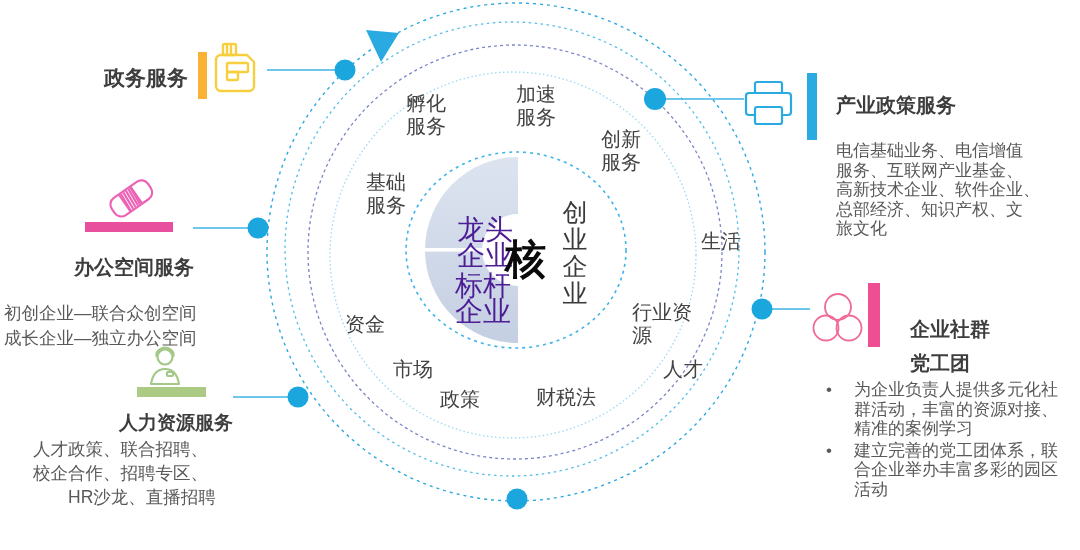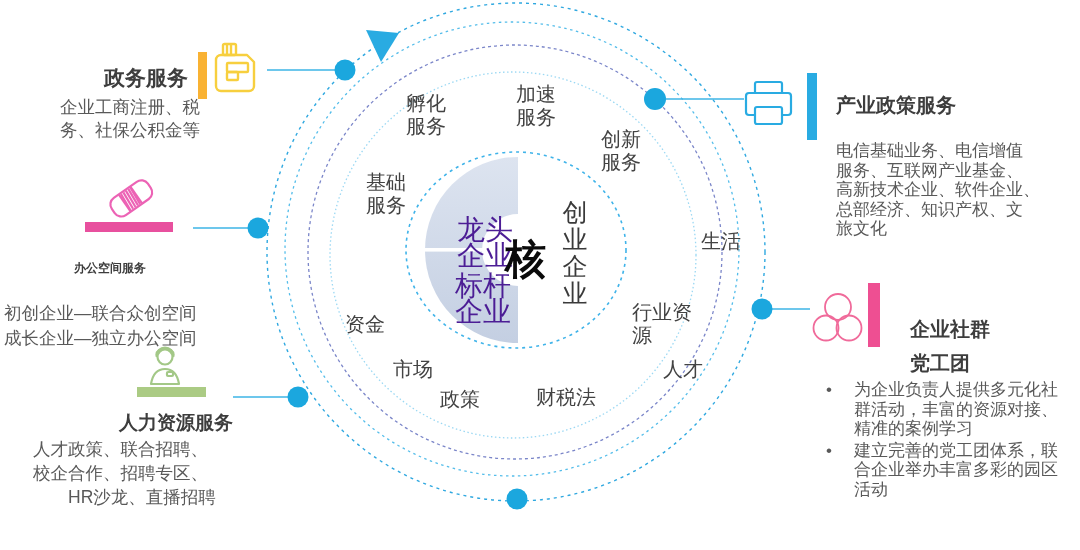--- a/index.html
+++ b/index.html
@@ -102,37 +102,35 @@
   <svg class="abs" style="left:214px;top:42px;" width="46" height="52" viewBox="0 0 46 52">
     <g fill="none" stroke="#f7cf3e" stroke-width="2.4" stroke-linejoin="round">
       <rect x="9" y="2" width="13" height="11" rx="1.5"></rect>
       <line x1="13" y1="2" x2="13" y2="13"></line>
       <line x1="17" y1="2" x2="17" y2="13"></line>
       <path d="M7,13 h26 l7,7 v24 a5,5 0 0 1 -5,5 h-28 a5,5 0 0 1 -5,-5 v-26 a5,5 0 0 1 5,-5 z"></path>
       <rect x="13" y="21" width="21" height="9" rx="1"></rect>
       <rect x="13" y="30" width="11" height="8" rx="1"></rect>
     </g>
   </svg>
-  <div class="abs body-text panel-body pre" style="left:60px;top:96px;">企业工商注册、税
-务、社保公积金等</div>
 
   <svg class="abs" style="left:100px;top:172px;" width="62" height="52" viewBox="0 0 62 52">
     <g transform="rotate(-35 31 26)" fill="none" stroke="#ec63b5" stroke-width="2.2" stroke-linejoin="round">
       <rect x="9" y="16" width="44" height="21" rx="8"></rect>
       <line x1="23" y1="16" x2="23" y2="37"></line>
       <line x1="37" y1="16" x2="37" y2="37"></line>
       <line x1="25" y1="17" x2="23.5" y2="36"></line>
       <line x1="28" y1="17" x2="26.5" y2="36"></line>
       <line x1="31" y1="17" x2="29.5" y2="36"></line>
       <line x1="34" y1="17" x2="32.5" y2="36"></line>
       <line x1="36.5" y1="17" x2="35" y2="36"></line>
     </g>
   </svg>
   <div class="bar" style="left:85px;top:222px;width:88px;height:10px;background:#e8509e;"></div>
-  <div class="abs title panel-title" style="left:74px;top:254px;font-size:12px;">办公空间服务</div>
+  <div class="abs title panel-title" style="left:74px;top:248px;font-size:20px;">办公空间服务</div>
   <div class="abs body-text panel-body pre" style="left:4px;top:301px;line-height:25px;">初创企业—联合众创空间
 成长企业—独立办公空间</div>
 
   <svg class="abs" style="left:144px;top:344px;" width="42" height="44" viewBox="0 0 42 44">
     <g fill="none" stroke="#a3c887" stroke-width="2.2" stroke-linecap="round" stroke-linejoin="round">
       <circle cx="21" cy="13" r="7.5"></circle>
       <path d="M12.5,12 a8.5,8.5 0 0 1 17,0"></path>
       <path d="M12.5,10.5 a8.5,6 0 0 1 17,0"></path>
       <path d="M7,40 q2.5,-15 14,-15 q11.5,0 14,15 z"></path>
       <rect x="23" y="28" width="6" height="4" rx="1"></rect>

